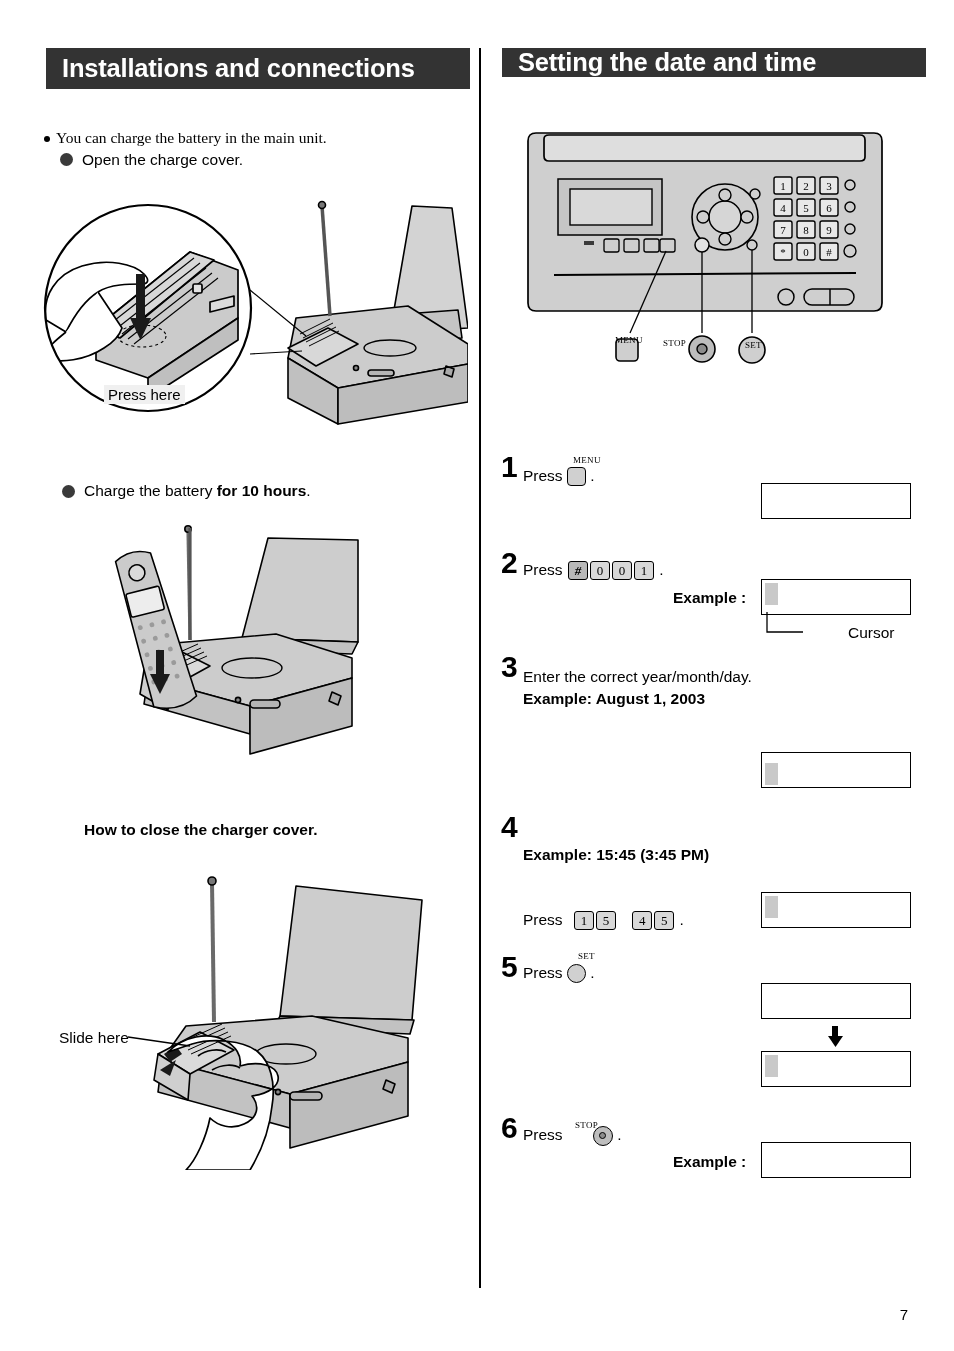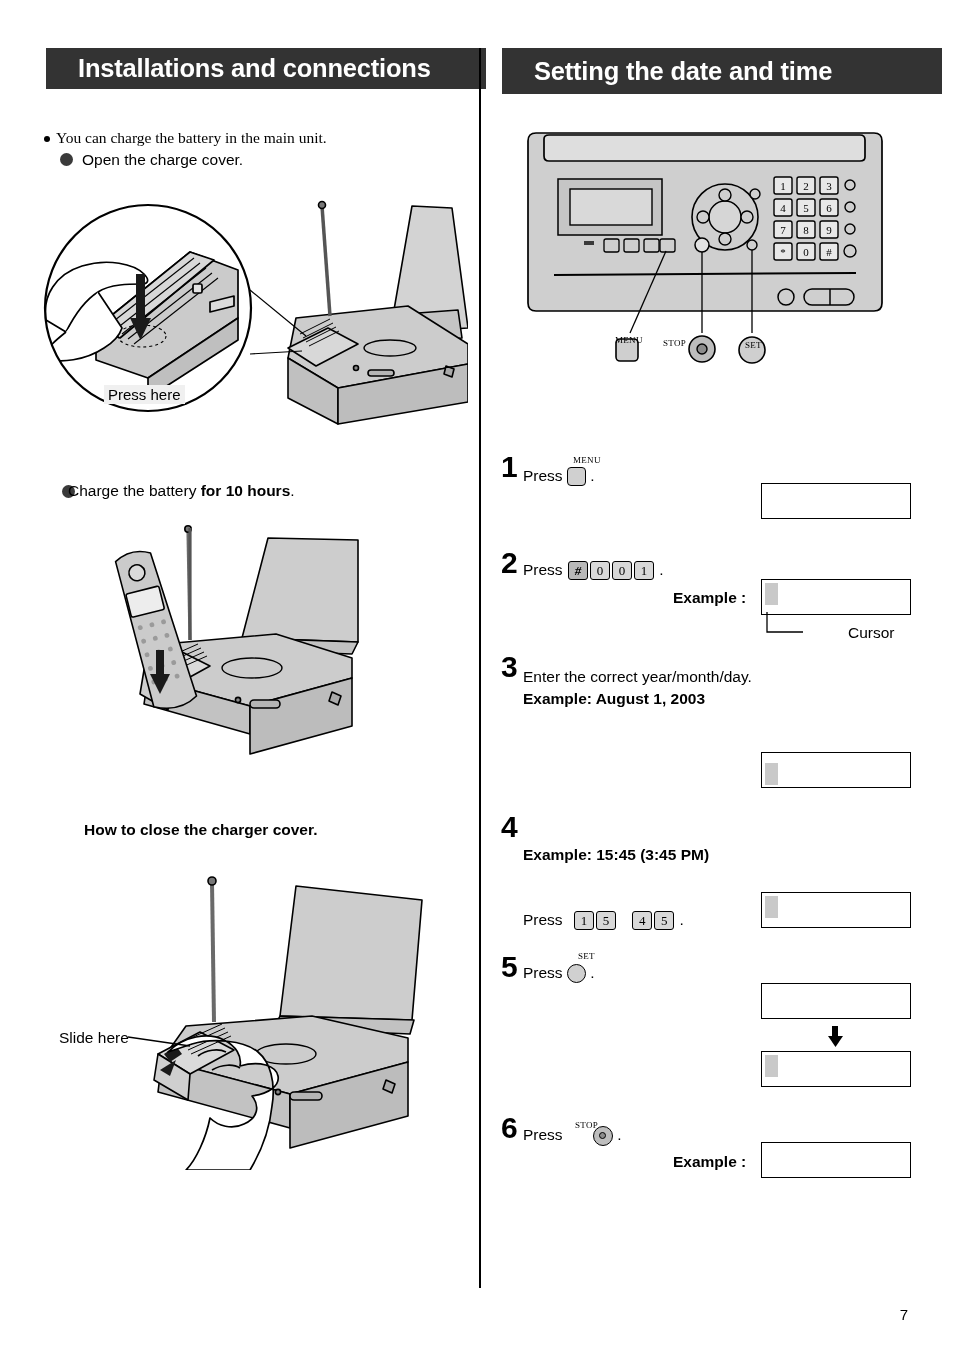--- a/index.html
+++ b/index.html
@@ -21,25 +21,25 @@
   }
 
   
   .hdr {
     position: absolute;
     background: #333333;
     color: #ffffff;
     font-weight: bold;
     display: flex;
     align-items: center;
-    padding-left: 32px;
+    padding-left: 16px;
     letter-spacing: -0.2px;
   }
   #hdr-left  { left: 46px;  top: 48px; width: 408px; height: 41px; font-size: 25.5px; }
-  #hdr-right { left: 502px; top: 48px; width: 408px; height: 46px; font-size: 25.5px; }
+  #hdr-right { left: 502px; top: 48px; width: 408px; height: 29px; font-size: 25.5px; }
 
   
   #divider {
     position: absolute;
     left: 479px;
     top: 48px;
     width: 1.6px;
     height: 1240px;
     background: #000;
   }
@@ -260,21 +260,21 @@
         <circle cx="110" cy="120" r="103" fill="none" stroke="#000" stroke-width="2.2"></circle>
       </g>
     </svg>
   </div>
 
   <div class="callout-box" style="left:104px; top:385px;">
     <span>Press here</span>
   </div>
 
   <div class="bullet-lg" style="left:62px; top:485px;"></div>
-  <div class="txt" style="left:68px; top:481px;">
+  <div class="txt" style="left:84px; top:481px;">
     <span>Charge the battery </span><span class="bold">for 10 hours</span><span>.</span>
   </div>
 
   <div class="ill" style="left:100px; top:510px;">
     <svg width="300" height="280" viewBox="0 0 300 280">
       <g stroke="#000" stroke-width="1.6" fill="#c9c9c9" stroke-linejoin="round">
 
         <line x1="88" y1="20" x2="90" y2="130" stroke-width="3.2" stroke="#6a6a6a"></line>
         <circle cx="88" cy="19" r="3.2" fill="#777"></circle>
 

